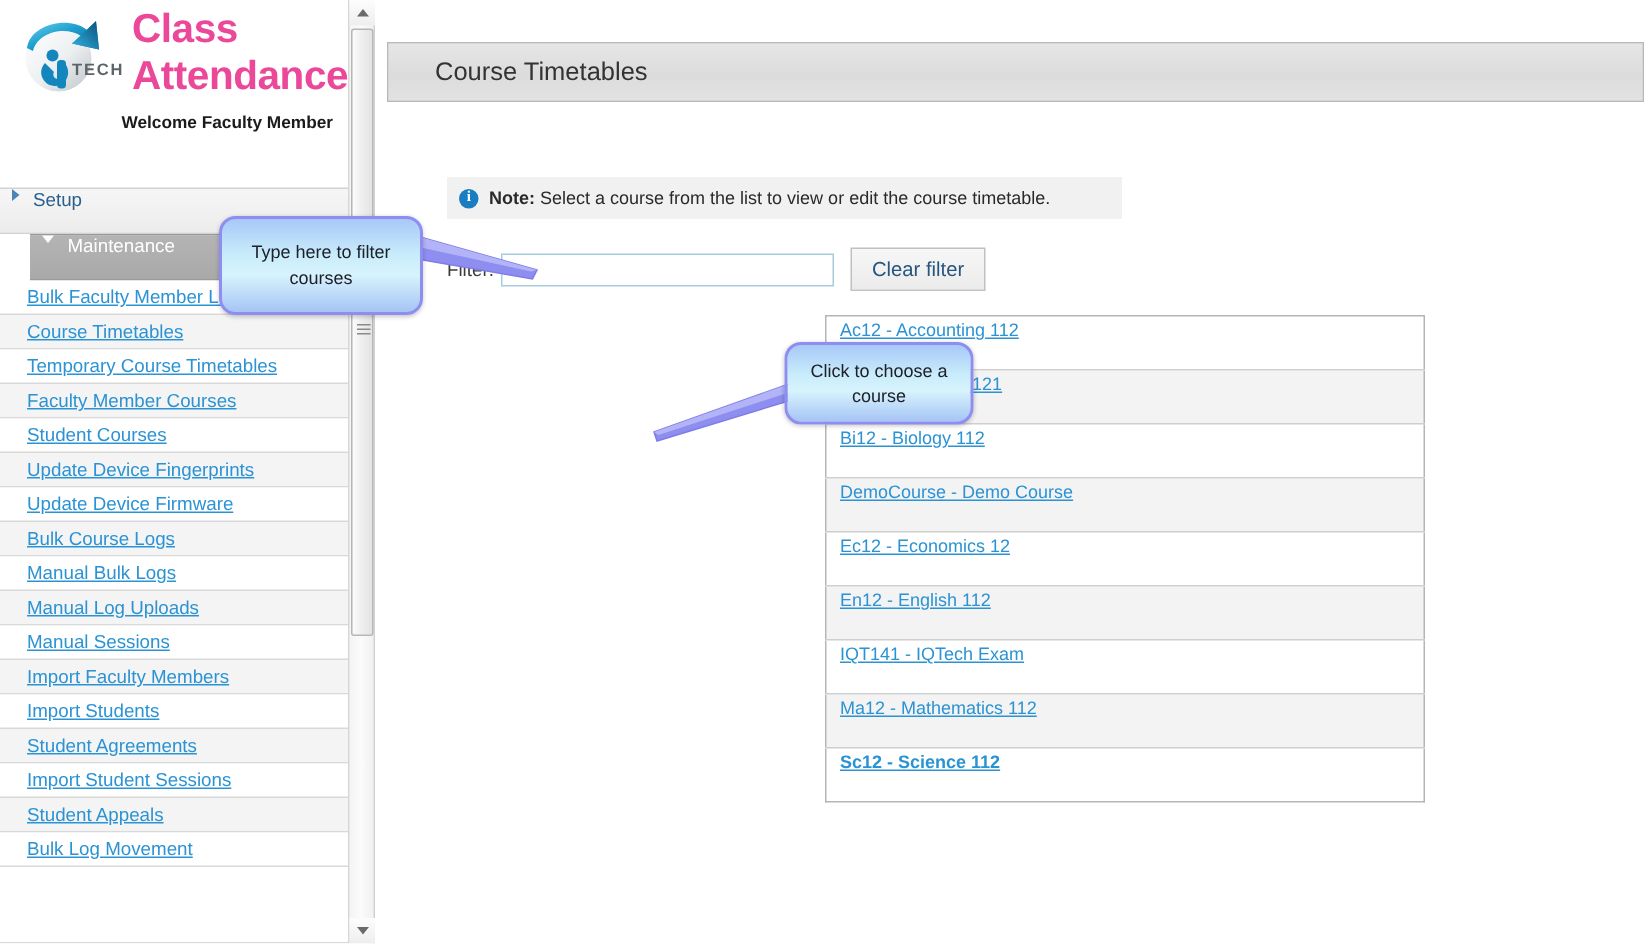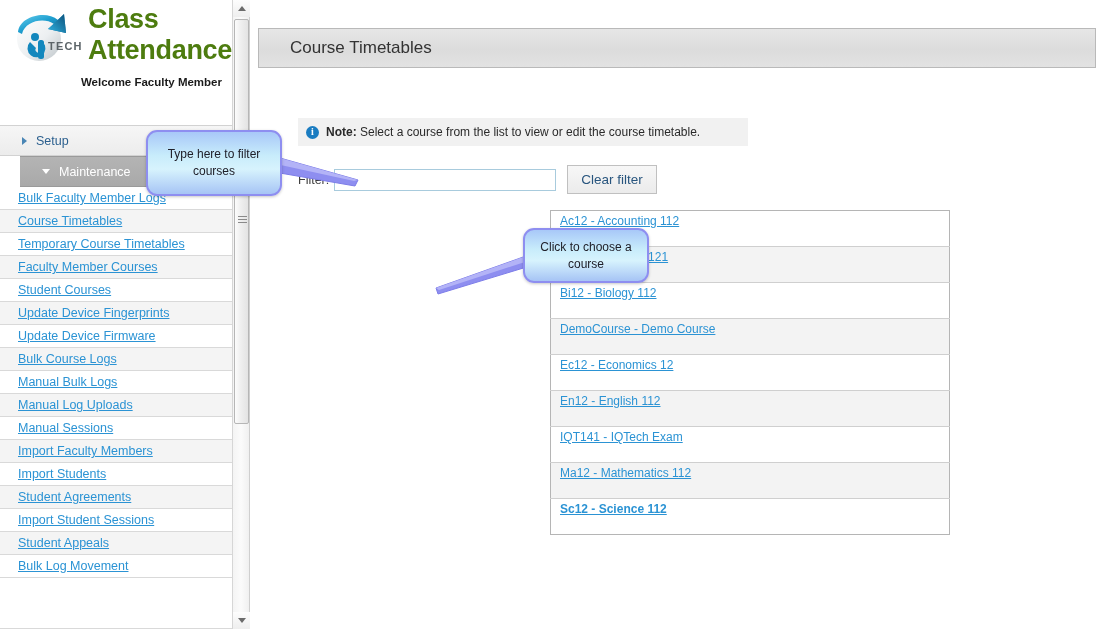--- a/index.html
+++ b/index.html
@@ -29,42 +29,42 @@
 
   #logo-wrap {
     position: absolute; left: 8px; top: 6px;
     width: 78px; height: 64px;
   }
 
   #brand-title {
     position: absolute; left: 88px; top: 4px;
     font-size: 27px; line-height: 31px;
     font-weight: bold;
-    color: #4d7c0f;
+    color: #ec4899;
     letter-spacing: -0.3px;
   }
   #brand-title .l2 { display:block; }
 
   #welcome-block {
     position: absolute; right: 10px; top: 74px;
     width: 215px;
     text-align: right;
     font-size: 11.5px;
     line-height: 16px;
     color: #1b1b1b;
     font-weight: bold;
   }
 
   
   .acc-header {
     height: 31px;
     border-top: 1px solid #d2d2d2;
     border-bottom: 1px solid #d2d2d2;
-    display: flex; align-items: center;
-    padding-left: 22px;
+    display: flex; 
+    padding-left: 8px;
     font-size: 12.5px;
     color: #2b5f8e;
     background: linear-gradient(to bottom,#f6f6f6 0%,#ececec 100%);
     cursor: pointer;
   }
   .acc-header.active {
     background: linear-gradient(to bottom,#b4b4b4 0%,#a9a9a9 100%);
     color: #ffffff;
     border-top: 1px solid #9a9a9a;
     border-bottom: 1px solid #9a9a9a;
@@ -243,21 +243,21 @@
     box-shadow: 0 1px 3px rgba(0,0,0,0.22);
     display: flex; align-items: center; justify-content: center;
     text-align: center;
     font-size: 12px;
     color: #20202a;
     line-height: 17px;
     padding: 4px 10px;
     z-index: 30;
   }
   #callout-filter {
-    left: 146px; top: 130px;
+    left: 146px; top: 144px;
     width: 136px; height: 66px;
   }
   #callout-course {
     left: 523px; top: 228px;
     width: 126px; height: 55px;
   }
   .callout-tail { position: absolute; z-index: 29; overflow: visible; }
   #tail-filter { left: 250px; top: 150px; width: 110px; height: 40px; }
   #tail-course { left: 430px; top: 240px; width: 110px; height: 55px; }
 

